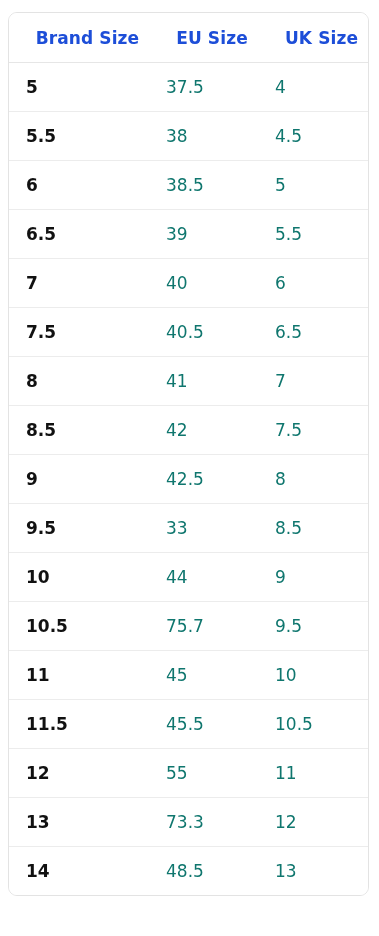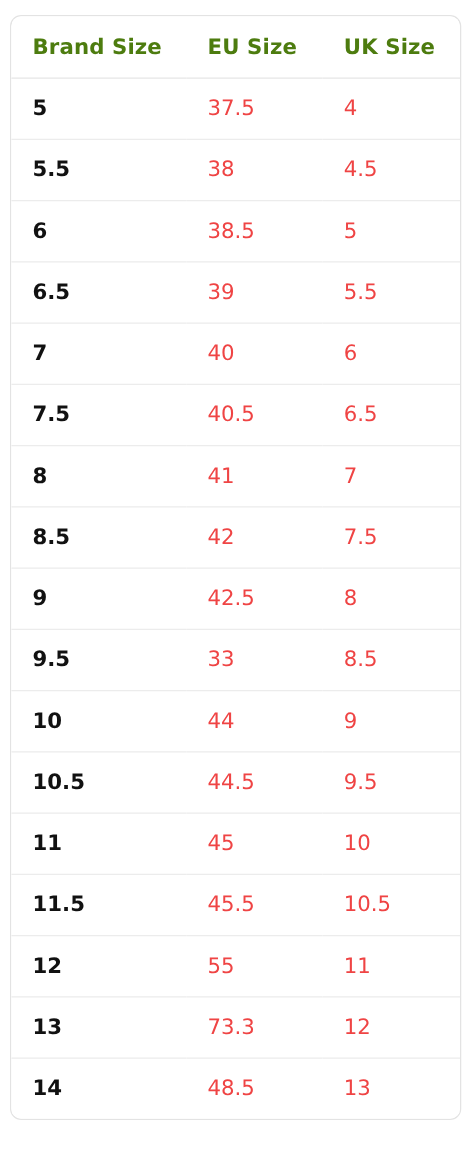--- a/index.html
+++ b/index.html
@@ -34,37 +34,37 @@
     background: #ffffff;
   }
 
   table.size-table col.c-brand { width: 140px; }
   table.size-table col.c-eu    { width: 109px; }
   table.size-table col.c-uk    { width: 110px; }
 
   table.size-table thead th {
     height: 49px;
     padding: 0 0 0 17px;
-    text-align: left;
+    text-align: center;
     vertical-align: middle;
     font-size: 17px;
     font-weight: 700;
-    color: #4d7c0f;
+    color: #1d4ed8;
     letter-spacing: 0.1px;
     border-bottom: 1px solid #e6e6e6;
     white-space: nowrap;
   }
 
   table.size-table tbody td {
     height: 48px;
     padding: 0 0 0 17px;
     text-align: left;
     vertical-align: middle;
     font-size: 17px;
-    color: #ef4444;
+    color: #0f766e;
     border-top: 1px solid #ececec;
     white-space: nowrap;
   }
   table.size-table tbody tr:first-child td {
     border-top: none;
   }
 
   table.size-table tbody td.brand {
     font-weight: 700;
     color: #111111;
@@ -142,21 +142,21 @@
           <td class="eu">33</td>
           <td class="uk">8.5</td>
         </tr>
         <tr>
           <td class="brand">10</td>
           <td class="eu">44</td>
           <td class="uk">9</td>
         </tr>
         <tr>
           <td class="brand">10.5</td>
-          <td class="eu">44.5</td>
+          <td class="eu">75.7</td>
           <td class="uk">9.5</td>
         </tr>
         <tr>
           <td class="brand">11</td>
           <td class="eu">45</td>
           <td class="uk">10</td>
         </tr>
         <tr>
           <td class="brand">11.5</td>
           <td class="eu">45.5</td>

